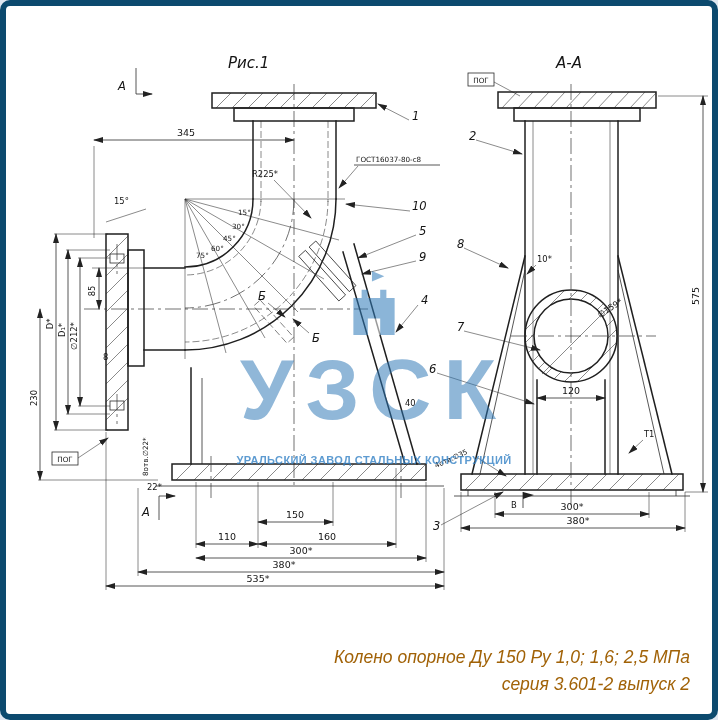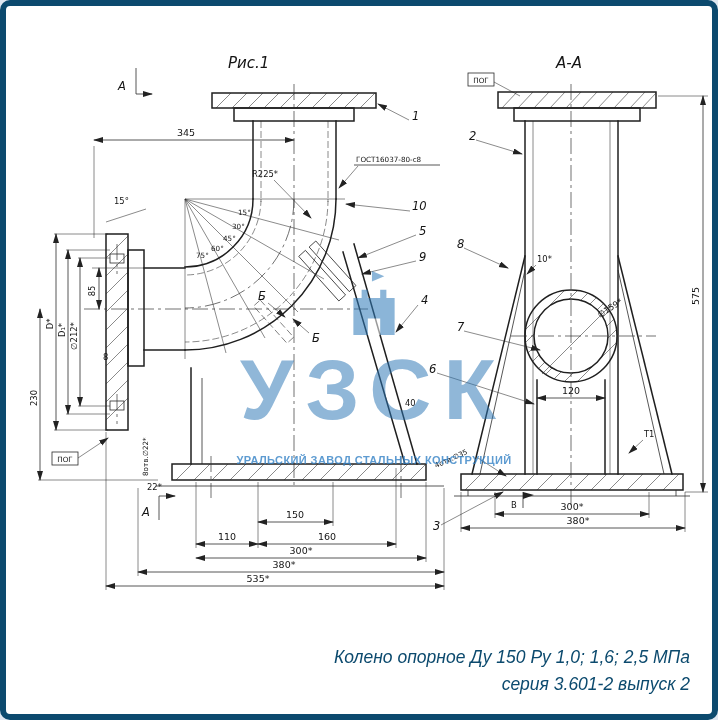--- a/index.html
+++ b/index.html
@@ -24,21 +24,21 @@
   .wm{position:absolute;left:168px;top:258px;width:400px;text-align:center;
       z-index:3;pointer-events:none}
   .wm-logo{opacity:.55}
   .wm-text{font-size:86px;font-weight:bold;color:rgba(43,116,180,.52);
            letter-spacing:12px;line-height:1.05;
            font-family:Liberation Sans, sans-serif}
   .wm-sub{margin-top:20px;font-size:11px;font-weight:bold;
           color:rgba(52,130,198,.8);letter-spacing:.4px;
           font-family:"Liberation Sans",sans-serif}
   .caption{position:absolute;right:22px;top:638px;text-align:right;
-           font-style:italic;font-size:17.5px;color:#0c4a6e;line-height:27px;
+           font-style:italic;font-size:17.5px;color:#a16207;line-height:27px;
            z-index:4;font-family:"Liberation Sans",sans-serif}
 </style>
 </head>
 <body>
 
 <div id="app">
 
 <svg id="drawing" width="718" height="720" viewBox="0 0 718 720">
   <defs>
     <marker id="ma" markerWidth="10" markerHeight="8" refX="9" refY="3" orient="auto-start-reverse" markerUnits="userSpaceOnUse">

